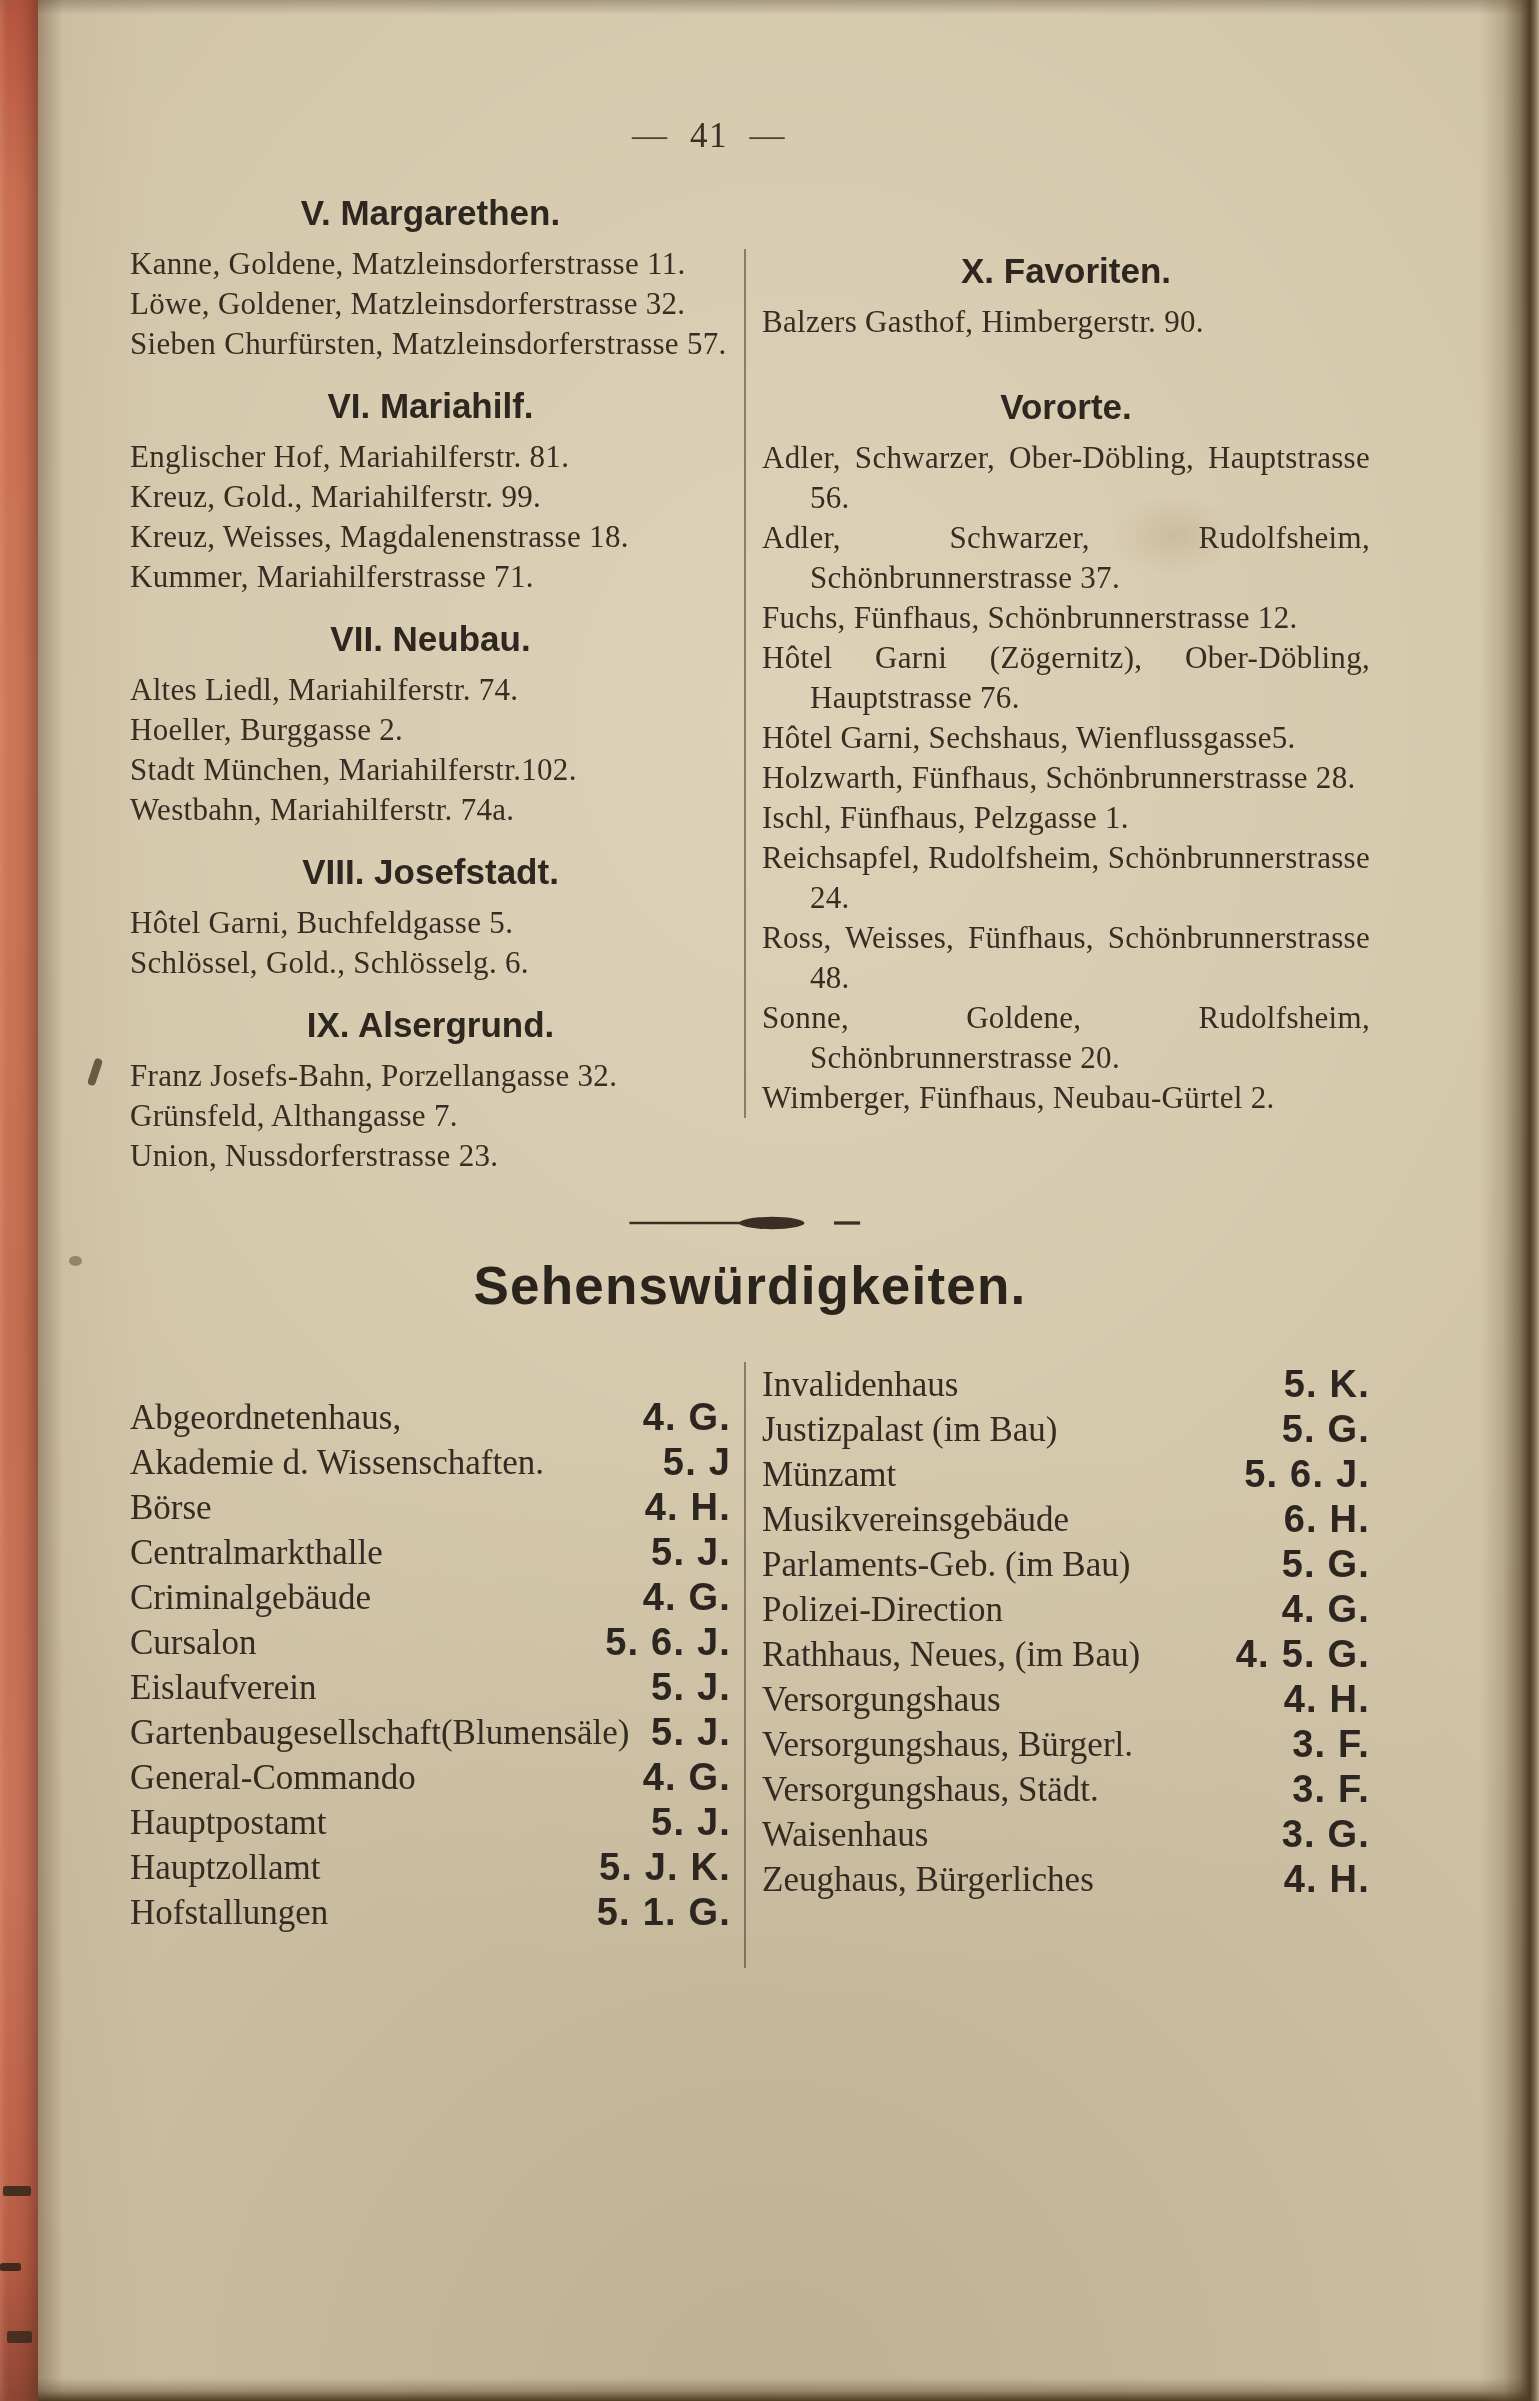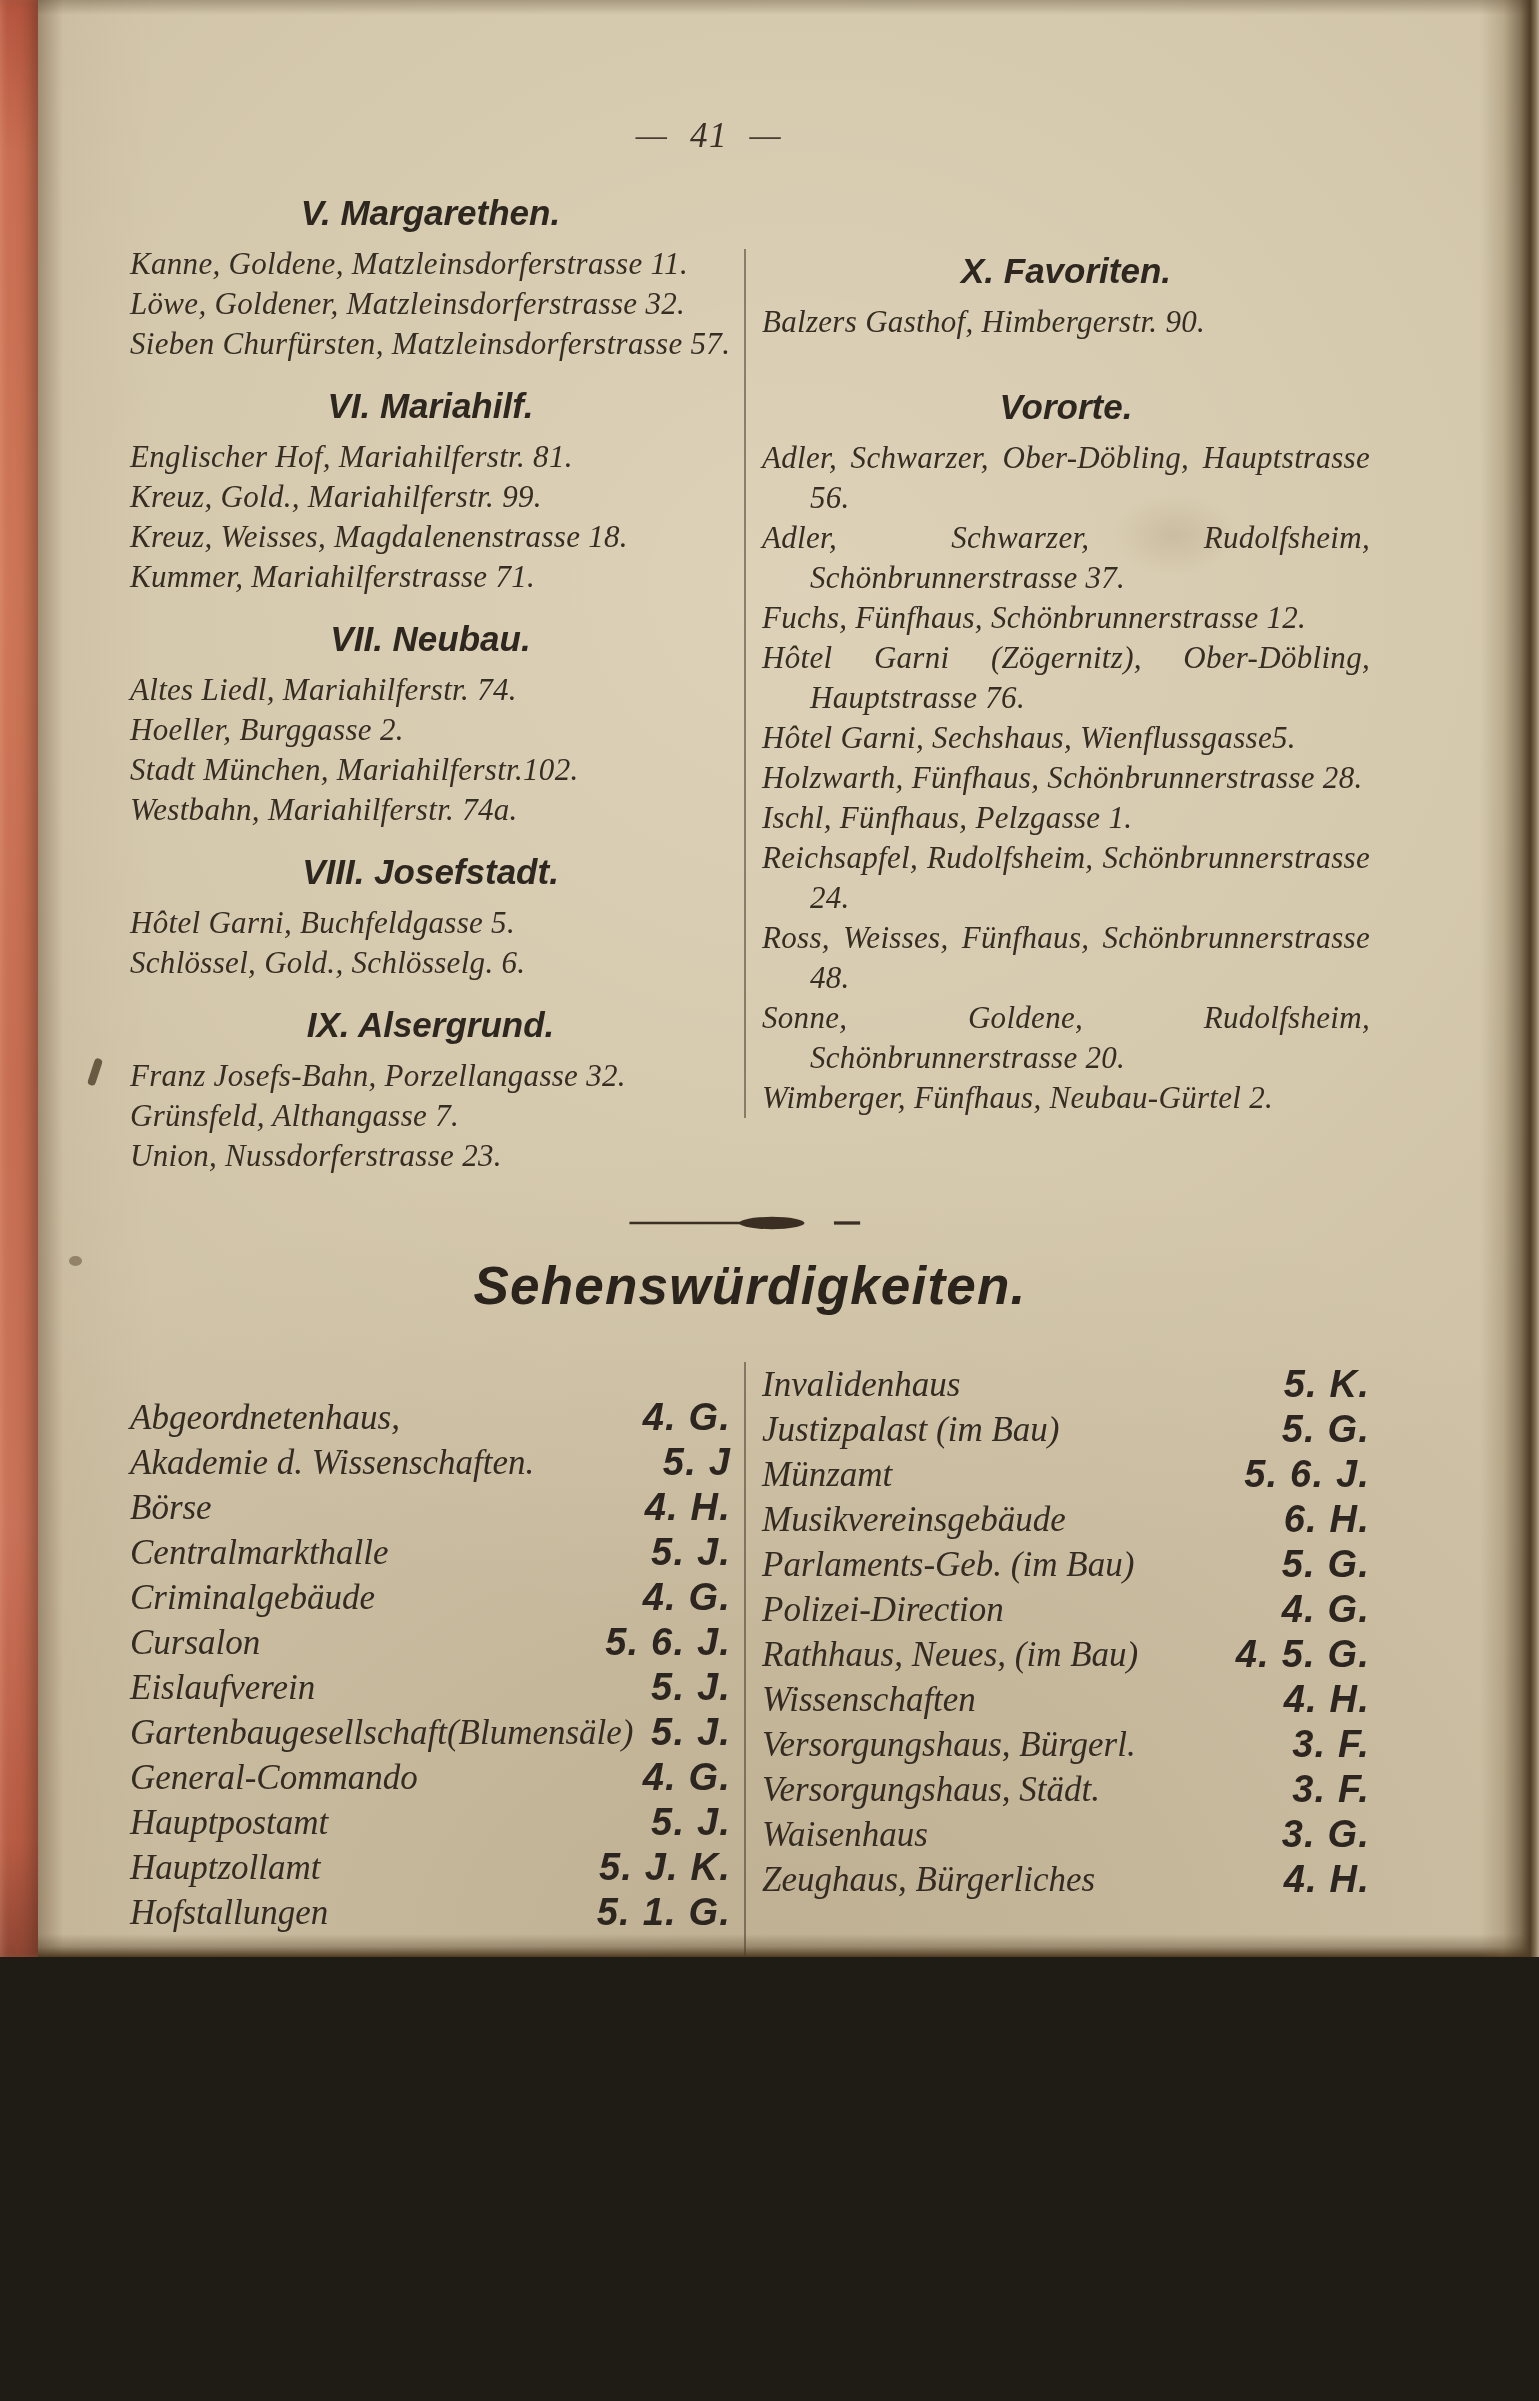--- a/index.html
+++ b/index.html
@@ -1,28 +1,27 @@
 <!DOCTYPE html>
 <html style="font-size:13px"><head>
 <meta charset="utf-8">
 <style>
   html, body { margin: 0; padding: 0; background: #1f1b15; }
   .page {
     position: relative;
     width: 1539px;
-    height: 1957px;
+    height: 2401px;
     overflow: hidden;
     background:
       radial-gradient(120% 90% at 52% 30%, rgba(255,248,228,0.30), rgba(255,248,228,0) 60%),
       radial-gradient(100% 60% at 50% 100%, rgba(110,85,50,0.16), rgba(110,85,50,0) 70%),
       linear-gradient(90deg, rgba(140,100,70,0.12), rgba(140,100,70,0) 10%),
       #cfc2a6;
     font-family: "Liberation Serif", "DejaVu Serif", serif;
     color: #362d23;
-    font-style: italic;
   }
   
   .edge-left {
     position: absolute; left: 0; top: 0; bottom: 0; width: 38px; z-index: 3;
     background: linear-gradient(180deg, #b4543e 0%, #c96e52 8%, #cd7657 30%, #c66e52 55%, #c97258 78%, #b85c44 94%, #8f4634 100%);
     box-shadow: inset -11.5px 0 15px -5px rgba(70,40,25,0.45), inset 5px 0 8.2px -3.3px rgba(255,200,170,0.30);
   }
   .gutter-shadow {
     position: absolute; left: 38px; top: 0; bottom: 0; width: 25px; z-index: 2;
     background: linear-gradient(90deg, rgba(90,65,40,0.38), rgba(90,65,40,0));
@@ -270,21 +269,21 @@
         </div>
         <div class="srow">
           <span class="sname">Polizei-Direction</span>
           <span class="sref">4. G.</span>
         </div>
         <div class="srow">
           <span class="sname">Rathhaus, Neues, (im Bau)</span>
           <span class="sref">4. 5. G.</span>
         </div>
         <div class="srow">
-          <span class="sname">Wissenschaften</span>
+          <span class="sname">Versorgungshaus</span>
           <span class="sref">4. H.</span>
         </div>
         <div class="srow">
           <span class="sname">Versorgungshaus, Bürgerl.</span>
           <span class="sref">3. F.</span>
         </div>
         <div class="srow">
           <span class="sname">Versorgungshaus, Städt.</span>
           <span class="sref">3. F.</span>
         </div>

